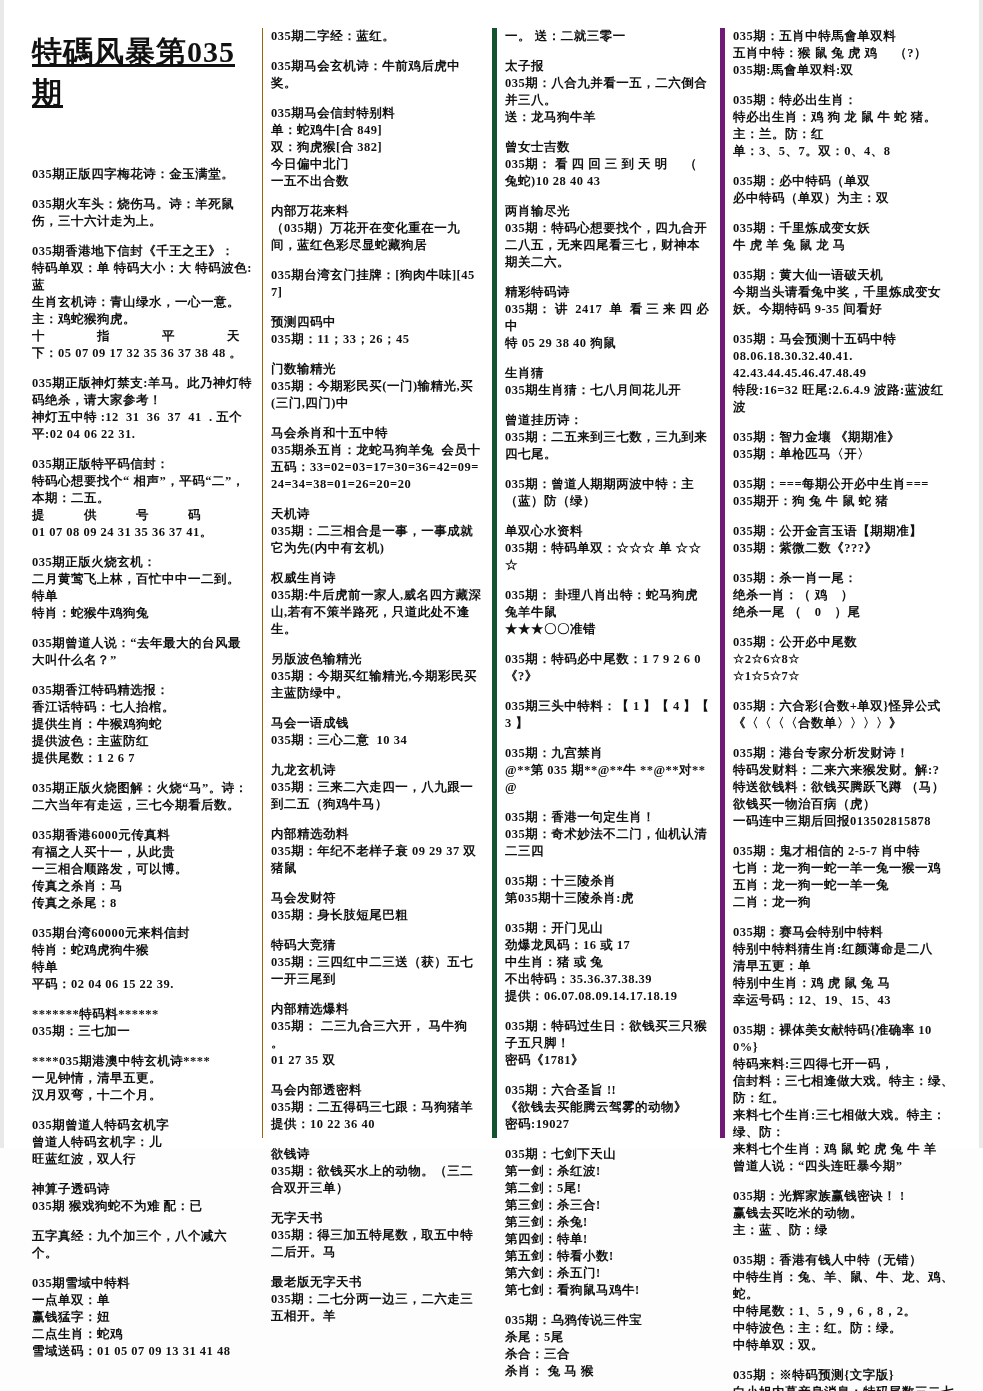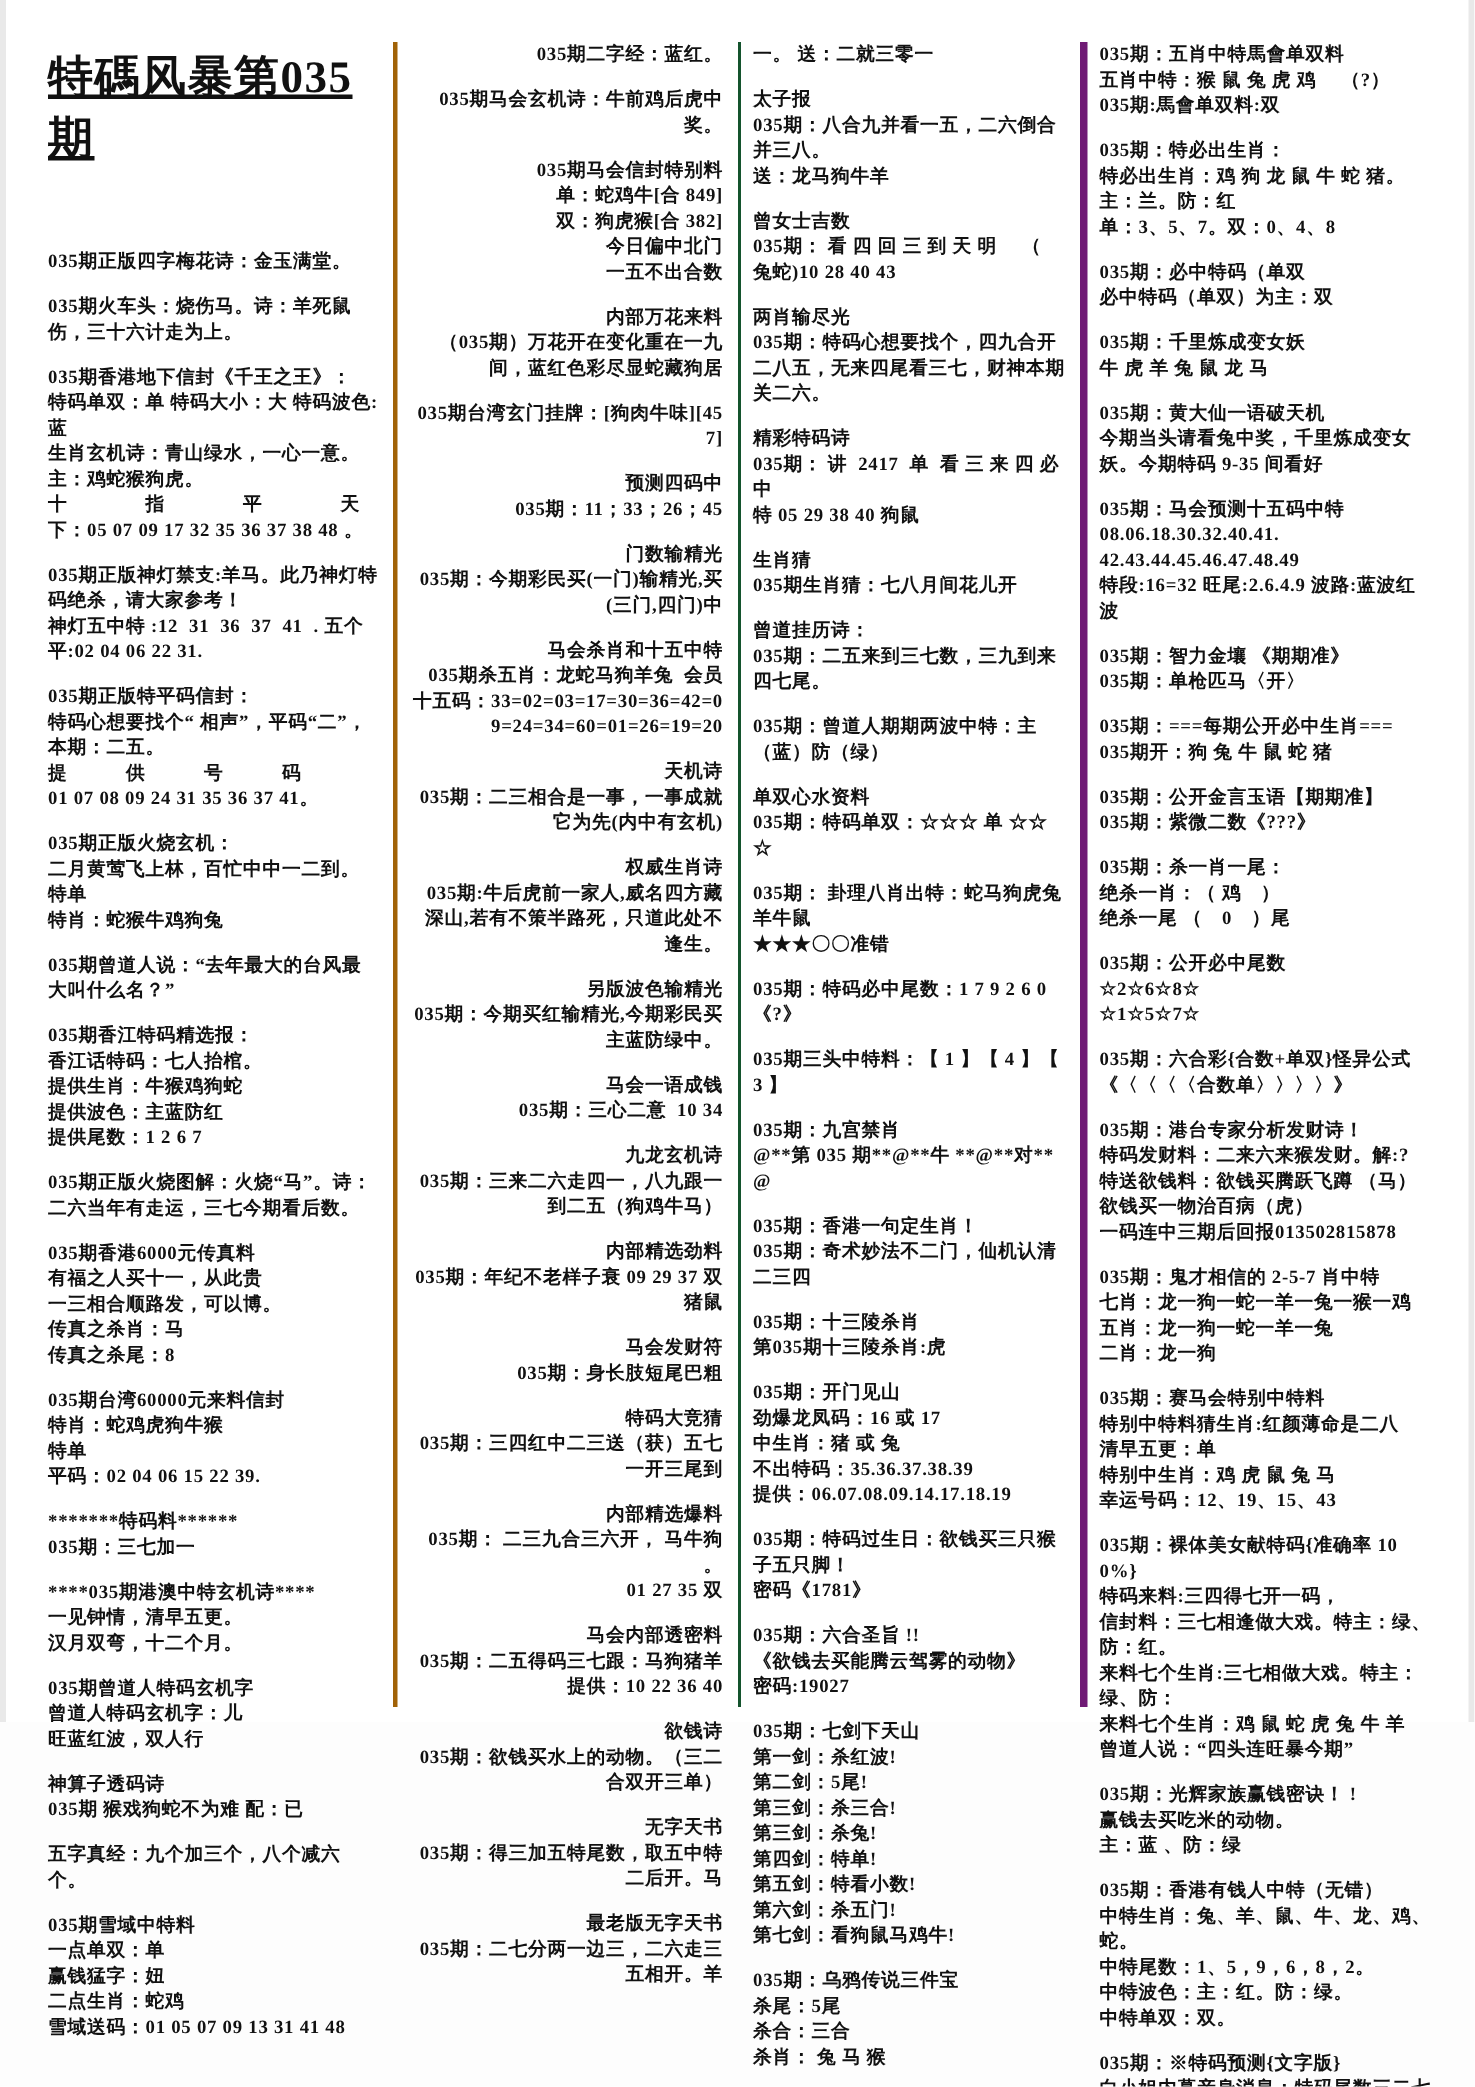--- a/index.html
+++ b/index.html
@@ -20,22 +20,22 @@
   }
   .col{
     box-sizing:border-box;
     flex:0 0 auto;
     padding:0 10px 0 8px;
     font-size:12.5px;
     font-weight:bold;
     line-height:1.36;
   }
   .col1{width:232px;padding-left:2px;}
-  .col2{width:230px;border-left:3px solid #a16207;text-align:right;}
-  .col3{width:228px;border-left:2px solid #14532d;}
+  .col2{width:230px;border-left:1px solid #a16207;}
+  .col3{width:228px;border-left:5px solid #14532d;}
   .col4{width:245px;border-left:5px solid #701a75;}
   .block{margin:0 0 13px 0;}
   .line{
     white-space:pre-wrap;
     word-break:break-all;
     letter-spacing:0.5px;
   }
   .page-title{
     font-size:30px;
     font-weight:bold;
@@ -161,21 +161,21 @@
       <div class="block">
         <div class="line">预测四码中</div>
         <div class="line">035期：11；33；26；45</div>
       </div>
       <div class="block">
         <div class="line">门数输精光</div>
         <div class="line">035期：今期彩民买(一门)输精光,买(三门,四门)中</div>
       </div>
       <div class="block">
         <div class="line">马会杀肖和十五中特</div>
-        <div class="line">035期杀五肖：龙蛇马狗羊兔  会员十五码：33=02=03=17=30=36=42=09=24=34=60=01=26=19=20</div>
+        <div class="line">035期杀五肖：龙蛇马狗羊兔  会员十五码：33=02=03=17=30=36=42=09=24=34=38=01=26=20=20</div>
       </div>
       <div class="block">
         <div class="line">天机诗</div>
         <div class="line">035期：二三相合是一事，一事成就它为先(内中有玄机)</div>
       </div>
       <div class="block">
         <div class="line">权威生肖诗</div>
         <div class="line">035期:牛后虎前一家人,威名四方藏深山,若有不策半路死，只道此处不逢生。</div>
       </div>
       <div class="block">

